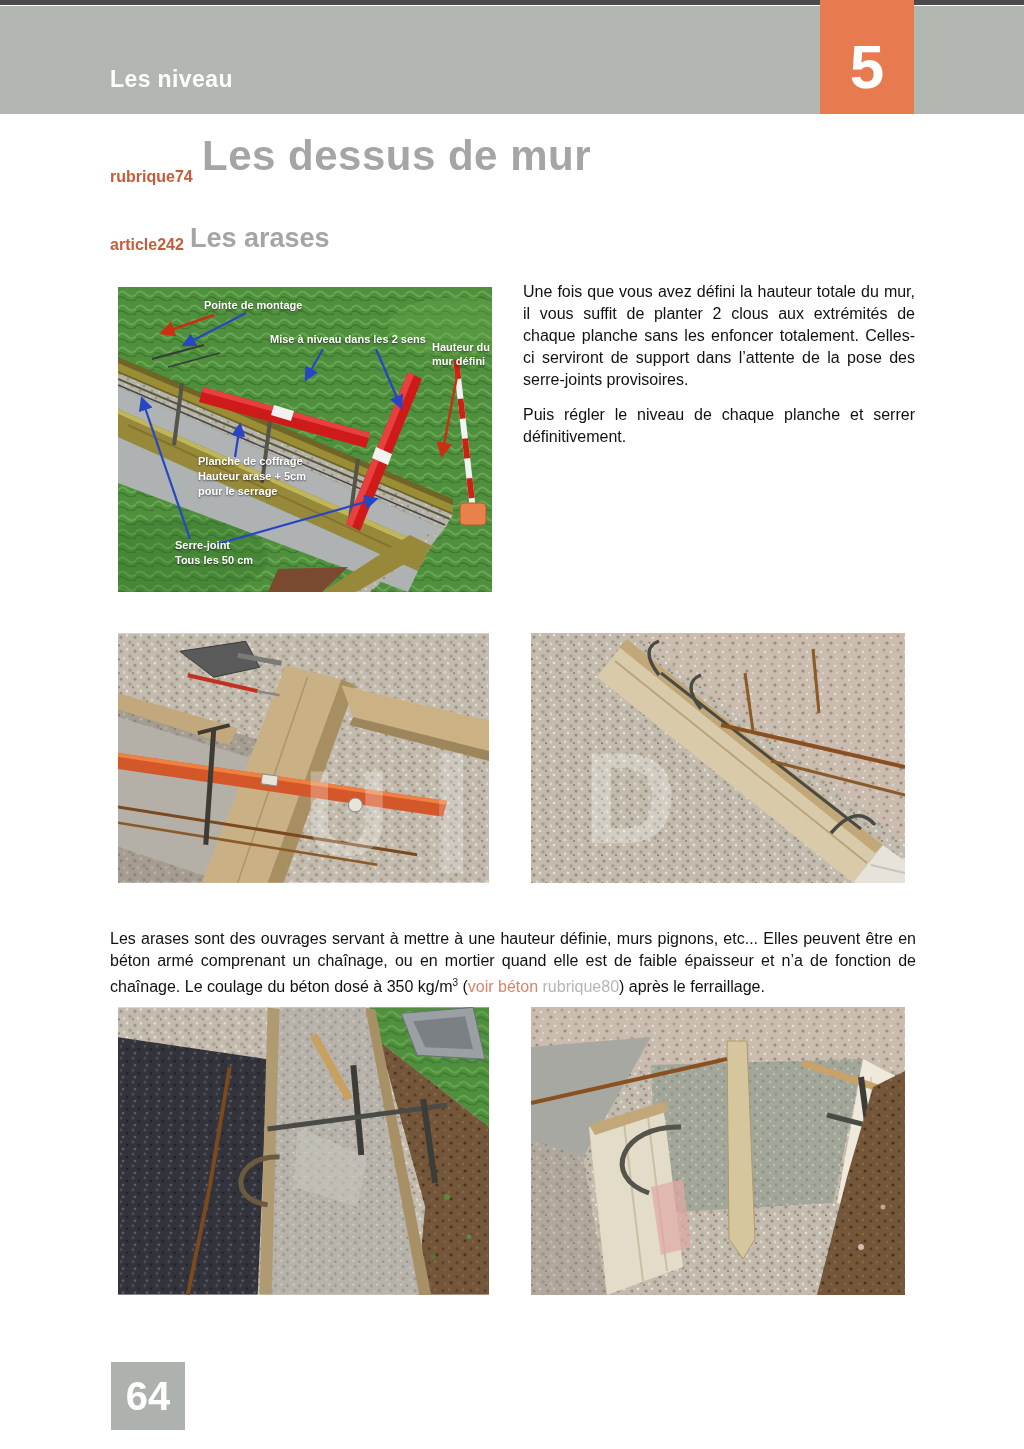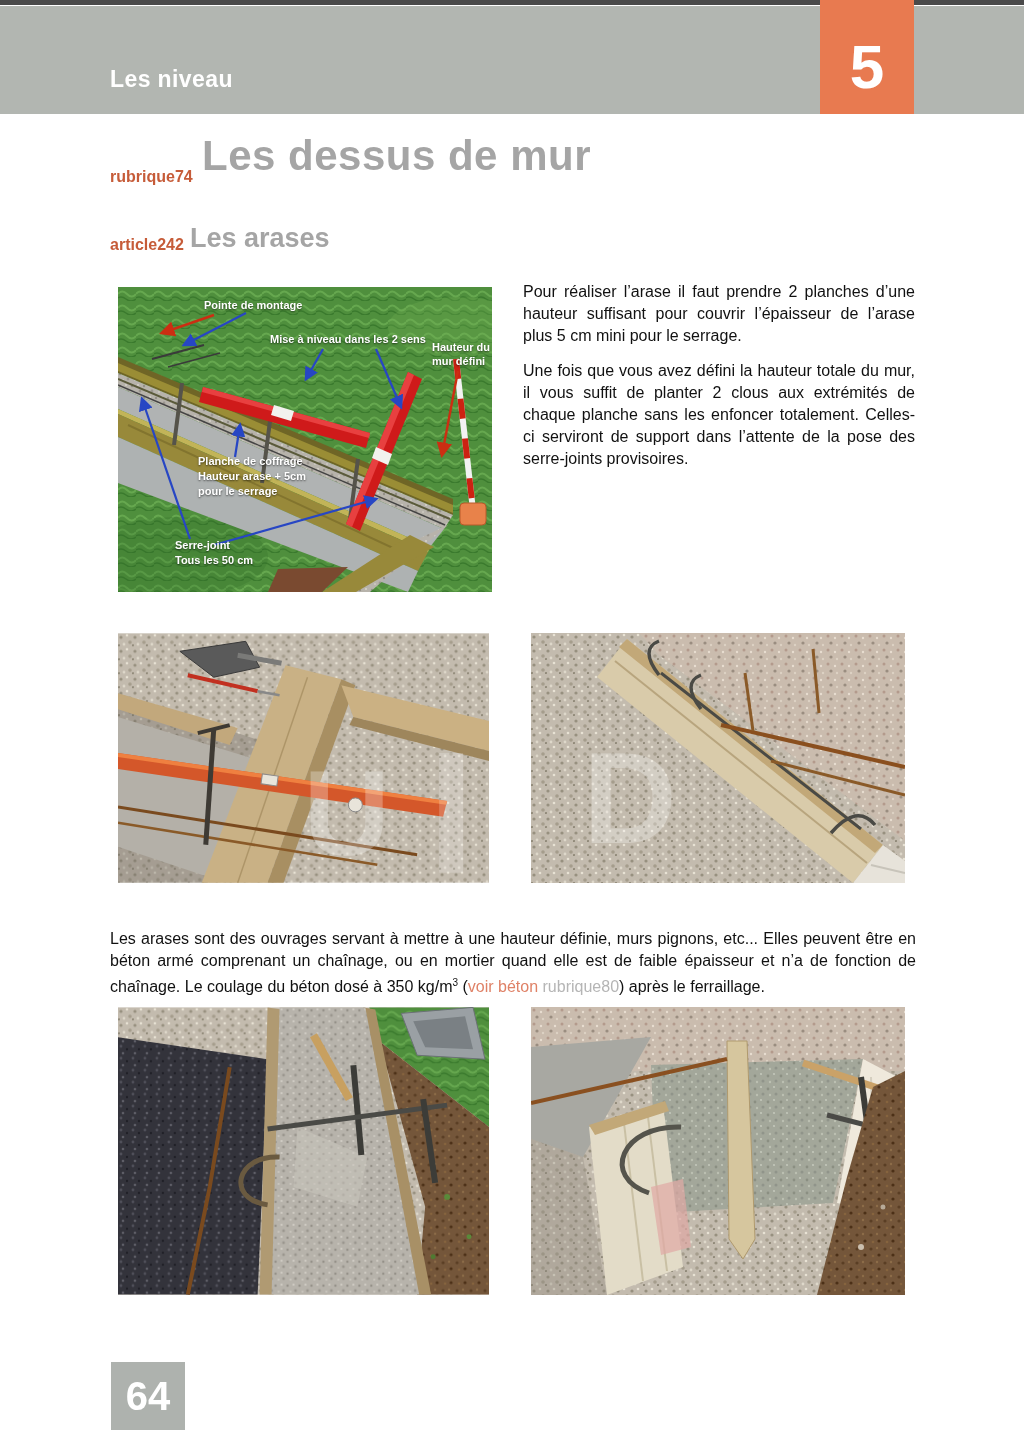--- a/index.html
+++ b/index.html
@@ -208,22 +208,22 @@
         <text class="ill-label" x="80" y="178">Planche de coffrage</text>
         <text class="ill-label" x="80" y="193">Hauteur arase + 5cm</text>
         <text class="ill-label" x="80" y="208">pour le serrage</text>
         <text class="ill-label" x="57" y="262">Serre-joint</text>
         <text class="ill-label" x="57" y="277">Tous les 50 cm</text>
       </g>
     </svg>
   </figure>
 
   <div class="textcol">
-    <p>Pour réaliser l’arase il faut prendre 2 planches d’une hauteur suffisant pour couvrir l’épaisseur de l’arase plus 5 cm mini pour le serrage.</p>
     <p>Une fois que vous avez défini la hauteur totale du mur, il vous suffit de planter 2 clous aux extrémités de chaque planche sans les enfoncer totalement. Celles-ci serviront de support dans l’attente de la pose des serre-joints provisoires.</p>
+    <p>Puis régler le niveau de chaque planche et serrer définitivement.</p>
   </div>
 
   <figure class="fig fig-photo-1">
     <svg viewBox="0 0 372 250" width="371" height="250">
       <rect width="372" height="250" fill="url(#pt-grav)"></rect>
       <polygon points="0,60 150,110 90,250 0,250" fill="#6e685e" opacity=".35"></polygon>
       <polygon points="0,84 150,130 108,250 0,214" fill="#b4b0a8"></polygon>
       <g>
         <polygon points="0,60 120,95 112,112 0,76" fill="#c2a87c"></polygon>
         <polygon points="168,32 224,46 150,250 84,250" fill="#c9b185"></polygon>

